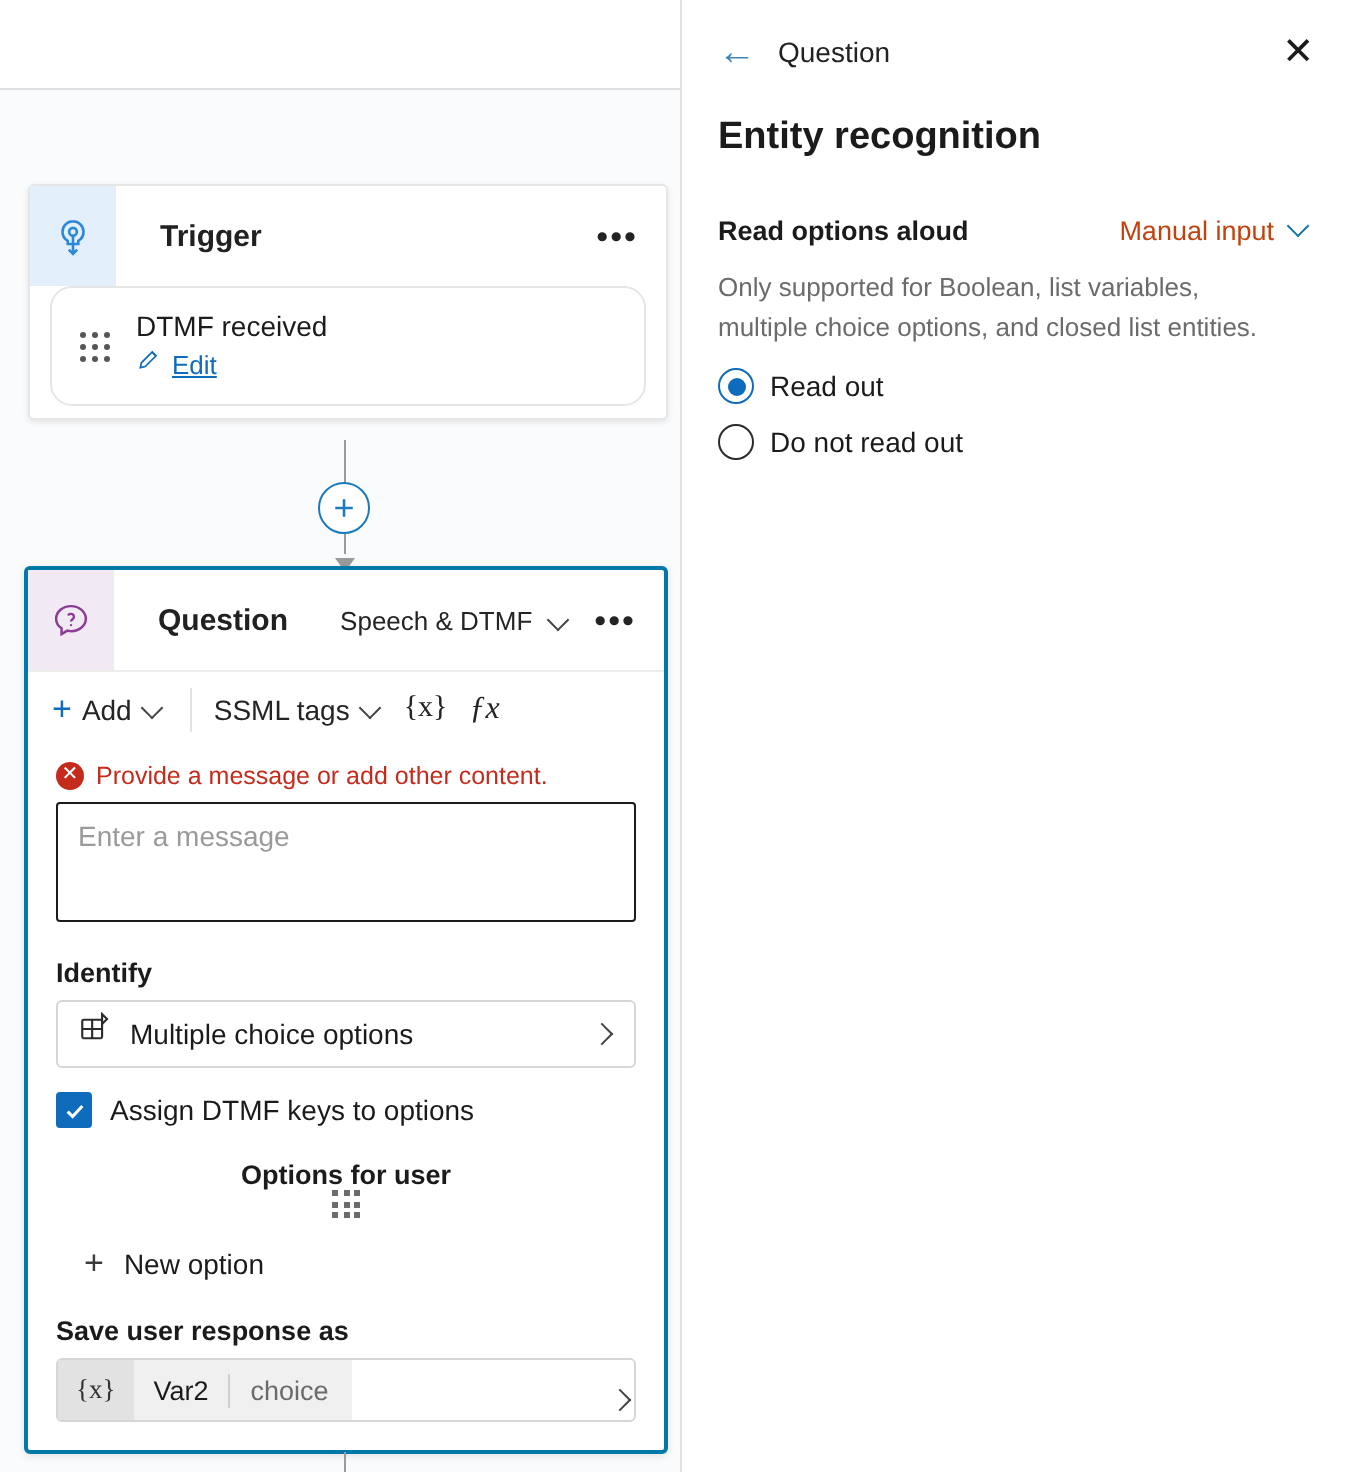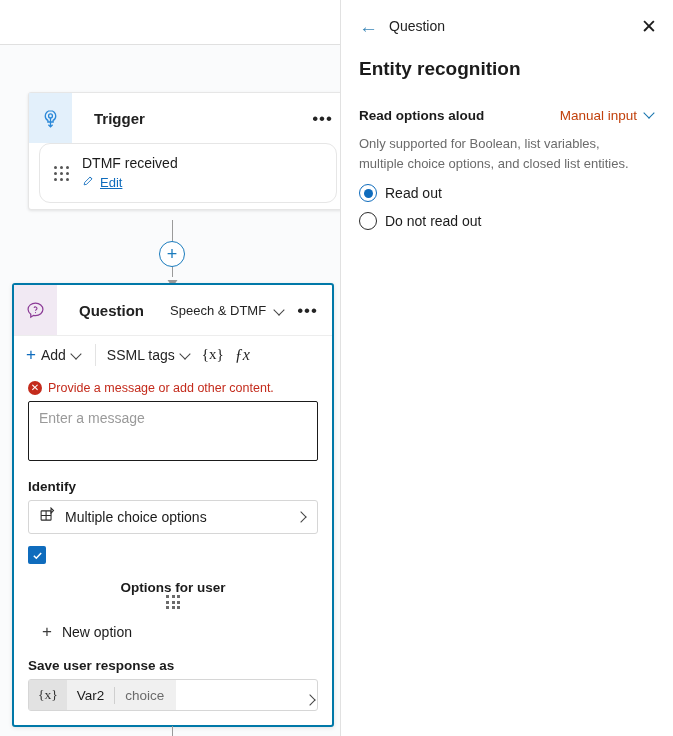--- a/index.html
+++ b/index.html
@@ -18,21 +18,21 @@
     border-right: 1px solid #e1e1e1;
     overflow: hidden;
   }
   #canvas-toolbar {
     position: absolute; left: 0; top: 0; width: 341px; height: 45px;
     background: #ffffff; border-bottom: 1px solid #e0e0e0;
   }
 
   
   #trigger-node {
-    position: absolute; left: 28px; top: 92px; width: 320px;
+    position: absolute; left: 14px; top: 92px; width: 320px;
     background: #ffffff;
     border: 1px solid #e6e6e6;
     border-radius: 3px;
     box-shadow: 0 1px 3px rgba(0,0,0,0.10);
   }
   .node-head { display: flex; align-items: stretch; height: 50px; }
   .node-badge {
     width: 43px; display: flex; align-items: center; justify-content: center;
     flex: 0 0 43px;
   }
@@ -346,20 +346,21 @@
           <span class="picker-label">Multiple choice options</span>
           <span class="arrow-right"></span>
         </div>
 
         <div class="check-row">
           <span class="checkbox">
             <svg width="11" height="11" viewBox="0 0 12 12" fill="none" stroke="#fff" stroke-width="1.7">
               <path d="M2 6.3 4.7 9 10 3.3"></path>
             </svg>
           </span>
+          <span class="check-label">Assign DTMF keys to options</span>
         </div>
 
         <div class="sec-label-row">
           <span class="p-label">Options for user</span>
           <span class="keypad">
             <i></i>
               <i></i>
               <i></i>
               <i></i>
               <i></i>

